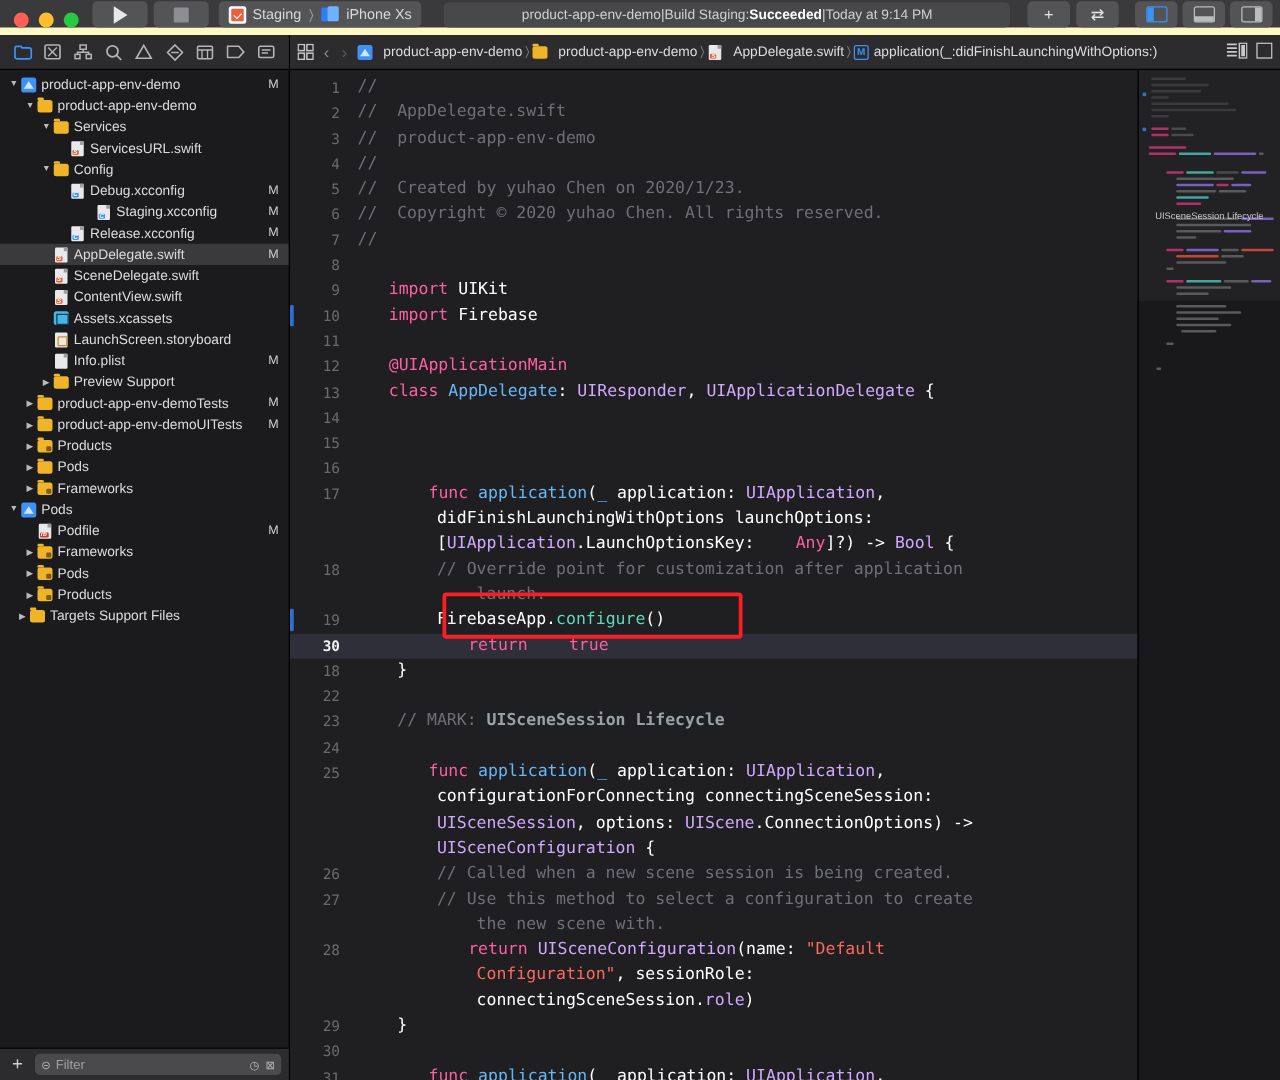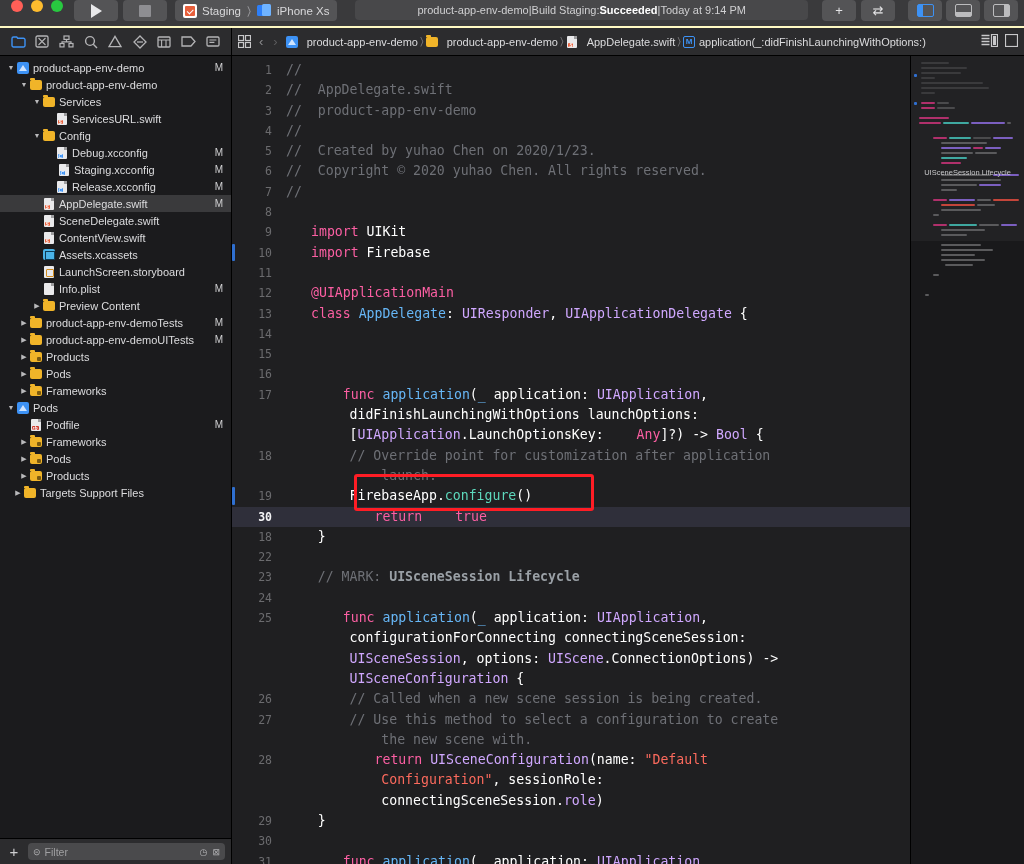--- a/index.html
+++ b/index.html
@@ -9,22 +9,22 @@
     font-family:"Liberation Sans", sans-serif;
     overflow:hidden;
     -webkit-font-smoothing:antialiased;
   }
   #app { position:relative; width:1024px; height:864px; display:flex; flex-direction:column; }
 
   
   .toolbar {
     height:28px; flex:0 0 28px;
     background:#3a3a3c;
-    display:flex; align-items:flex-start;
-    border-bottom:2px solid #fef9c3;
+    display:flex; align-items:flex-end;
+    border-bottom:6px solid #fef9c3;
     position:relative;
   }
   .traffic { display:flex; align-items:center; gap:8px; padding:0 11px 0 11px; }
   .dot { width:12px; height:12px; border-radius:50%; }
   .dot.r { background:#ff5f57; }
   .dot.y { background:#febc2e; }
   .dot.g { background:#28c840; }
 
   .tb-btn {
     width:44px; height:21px; border-radius:4px;
@@ -408,21 +408,21 @@
             <span class="disc"></span>
             <span class="ico">
               <span class="g-page blue">
                 <i class="corner"></i>
                 <i class="tag">C</i>
               </span>
             </span>
             <span class="lbl">Debug.xcconfig</span>
             <span class="mflag">M</span>
           </div>
-          <div class="row" style="padding-left: 47px;">
+          <div class="row" style="padding-left: 66px;">
             <span class="disc"></span>
             <span class="ico">
               <span class="g-page blue">
                 <i class="corner"></i>
                 <i class="tag">C</i>
               </span>
             </span>
             <span class="lbl">Staging.xcconfig</span>
             <span class="mflag">M</span>
           </div>
@@ -490,21 +490,21 @@
               </span>
             </span>
             <span class="lbl">Info.plist</span>
             <span class="mflag">M</span>
           </div>
           <div class="row" style="padding-left: 32px;">
             <span class="disc">▶</span>
             <span class="ico">
               <span class="g-folder"></span>
             </span>
-            <span class="lbl">Preview Content</span>
+            <span class="lbl">Preview Support</span>
           </div>
           <div class="row" style="padding-left: 19px;">
             <span class="disc">▶</span>
             <span class="ico">
               <span class="g-folder"></span>
             </span>
             <span class="lbl">product-app-env-demoTests</span>
             <span class="mflag">M</span>
           </div>
           <div class="row" style="padding-left: 19px;">

